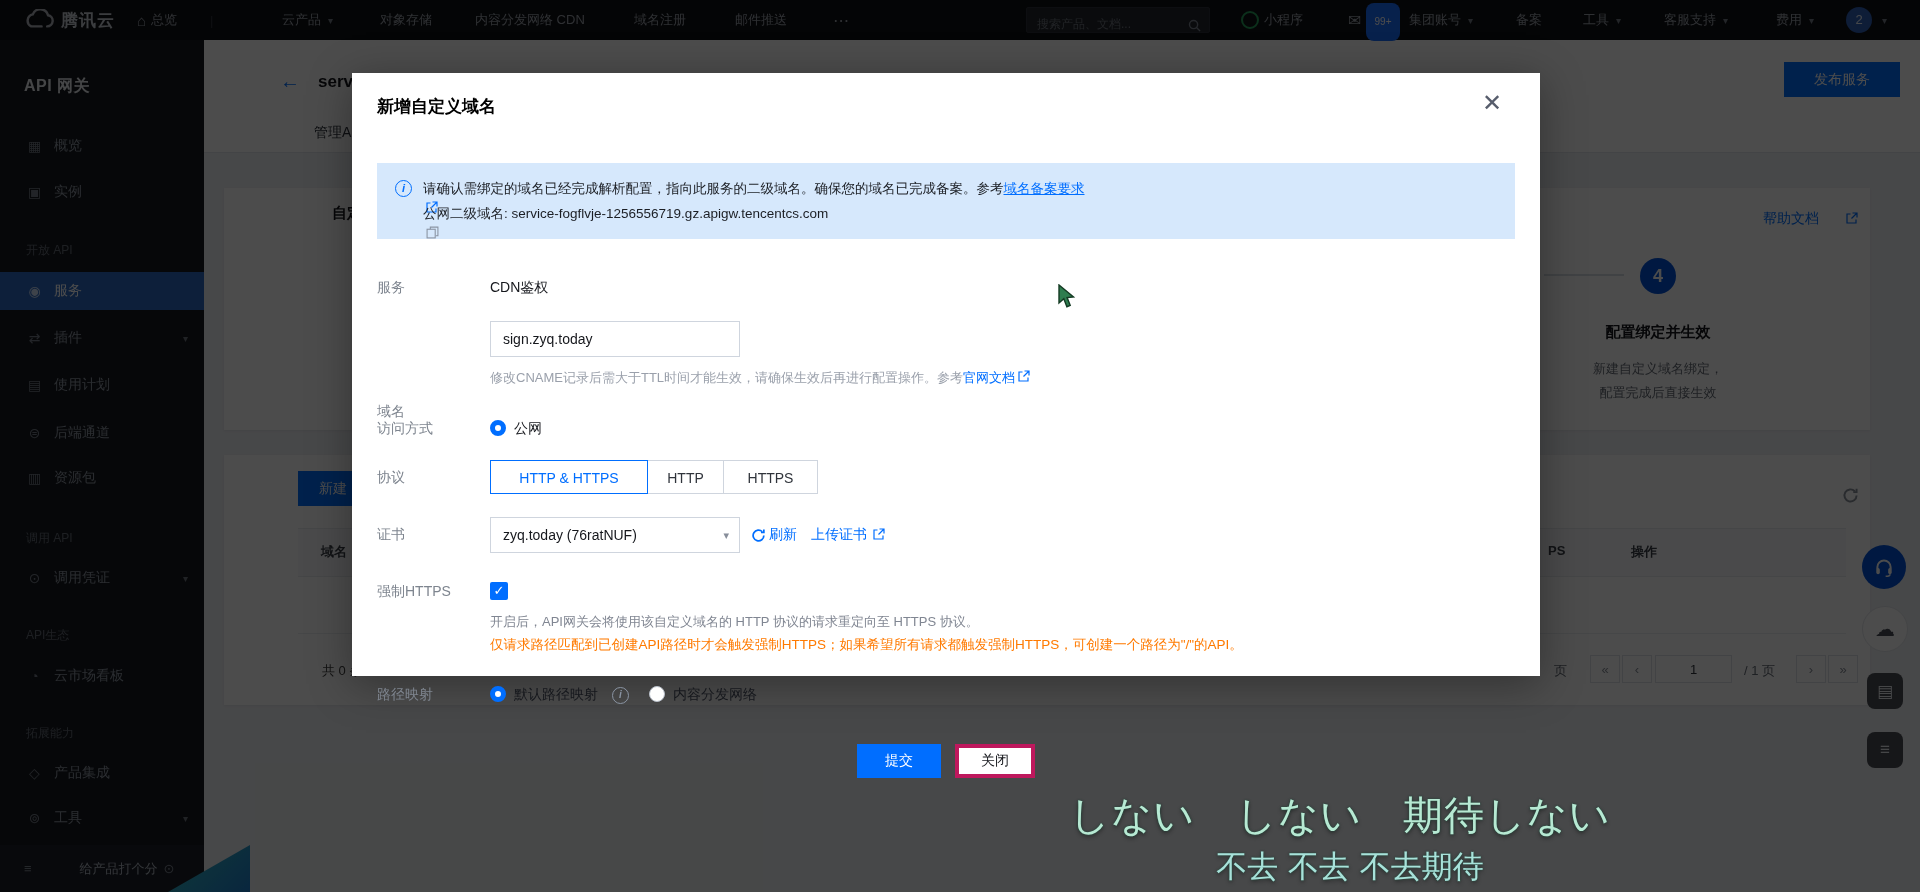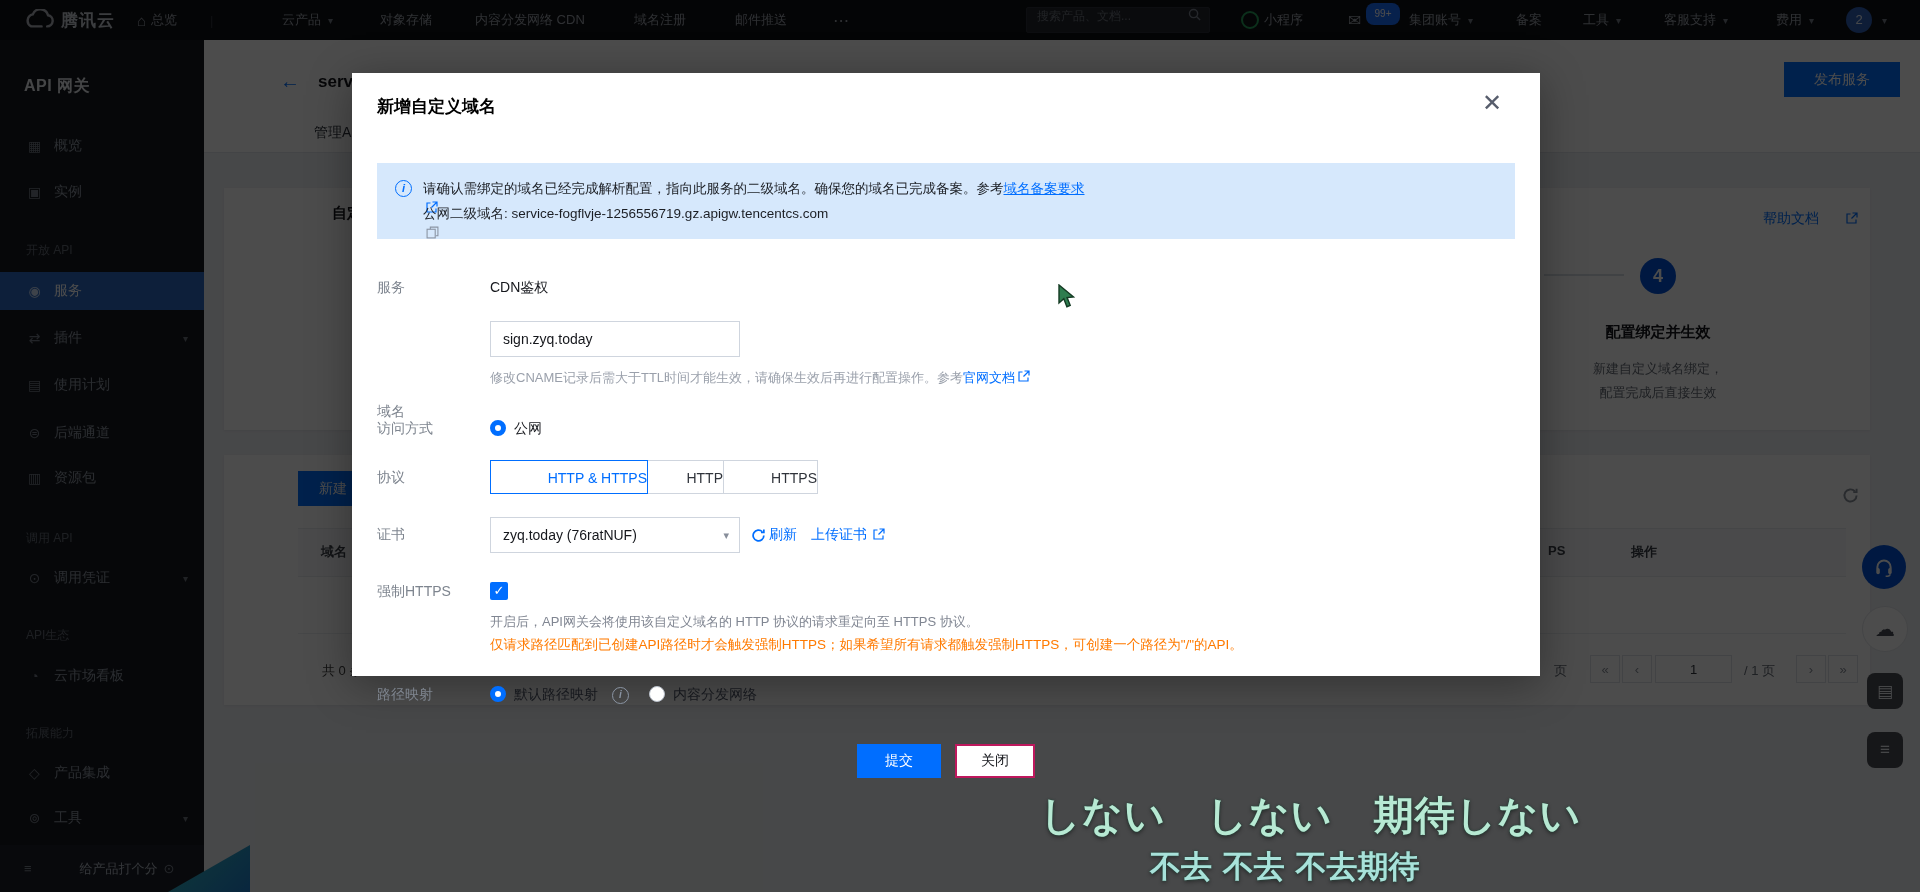--- a/index.html
+++ b/index.html
@@ -6,24 +6,24 @@
   body{width:1920px;height:892px;position:relative;overflow:hidden;background:#e9ebef;
        font-family:"Liberation Sans","DejaVu Sans",sans-serif;-webkit-font-smoothing:antialiased}
   .abs{position:absolute}
   svg{display:block}
 
   
   .topnav{position:absolute;left:0;top:0;width:1920px;height:40px;background:#101217;color:#9ba1a9;font-size:13px;z-index:5}
   .topnav .itm{position:absolute;top:0;height:40px;display:flex;align-items:center;gap:5px;white-space:nowrap;cursor:pointer}
   .caret{font-size:10px;color:#767d87;margin-left:2px}
   .nav-logo-text{font-size:17px;font-weight:bold;color:#c6cbd2;letter-spacing:1px}
-  .nav-search{position:absolute;left:1026px;top:7px;width:184px;height:26px;background:#23262e;border:1px solid #2c3039;border-radius:2px;display:flex;align-items:flex-start;box-sizing:border-box;padding:0 8px}
+  .nav-search{position:absolute;left:1026px;top:7px;width:184px;height:26px;background:#23262e;border:1px solid #2c3039;border-radius:2px;display:flex;align-items:flex-end;box-sizing:border-box;padding:0 8px}
   .nav-search input{flex:1;background:transparent;border:none;outline:none;color:#aeb4bc;font-size:12px;width:130px}
   .nav-search input::placeholder{color:#6d737c}
-  .badge99{position:absolute;left:1366px;top:3px;min-width:28px;height:14px;background:#1a6eff;border-radius:8px;color:#fff;font-size:10px;line-height:14px;text-align:center;padding:4px 3px}
+  .badge99{position:absolute;left:1366px;top:3px;min-width:28px;height:14px;background:#1a6eff;border-radius:8px;color:#fff;font-size:10px;line-height:14px;text-align:center;padding:12px 3px}
   .avatar{position:absolute;left:1846px;top:7px;width:26px;height:26px;border-radius:50%;background:#2f62b8;color:#e8eef8;font-size:13px;line-height:26px;text-align:center}
   .mp-ring{width:14px;height:14px;border:2px solid #27a05c;border-radius:50%;display:inline-block}
 
   
   .sidebar{position:absolute;left:0;top:40px;width:204px;height:852px;background:#171a20;z-index:4}
   .sb-title{position:absolute;left:24px;top:36px;font-size:16px;font-weight:600;color:#e7eaef;letter-spacing:.5px}
   .sb-item{position:absolute;left:0;width:204px;height:38px;display:flex;align-items:center;gap:11px;padding-left:26px;box-sizing:border-box;color:#8d95a1;font-size:14px;cursor:pointer}
   .sb-item .si{width:17px;text-align:center;color:#747b87;font-size:14px}
   .sb-item.active{background:#2e6ac2;color:#fff}
   .sb-item.active .si{color:#cfe0f8}
@@ -52,31 +52,31 @@
   .banner{position:absolute;left:25px;top:90px;width:1138px;height:76px;background:#d6e8fc;box-sizing:border-box;font-size:13.5px;color:#1b1e24}
   .binfo{position:absolute;left:18px;top:17px;width:15px;height:15px;border:1.5px solid #006eff;border-radius:50%;color:#006eff;font-size:11px;font-weight:bold;font-style:italic;line-height:15px;text-align:center}
   .f-label{position:absolute;left:25px;color:#7e858f;font-size:14px}
   .f-val{position:absolute;color:#15171c;font-size:14px}
   .t-input{position:absolute;left:138px;width:250px;height:36px;border:1px solid #cfd5de;box-sizing:border-box;font-size:14px;color:#15171c;padding:0 12px;outline:none;font-family:inherit}
   .hint{position:absolute;left:138px;color:#9aa0ab;font-size:13px}
   .radio{display:inline-block;width:16px;height:16px;border-radius:50%;box-sizing:border-box;background:#fff;vertical-align:middle;cursor:pointer}
   .radio.on{border:5px solid #006eff}
   .radio.off{border:1px solid #b8bfc9}
   .seg{display:flex;position:absolute;left:138px;top:387px;cursor:pointer}
-  .seg div{height:34px;line-height:34px;text-align:right;font-size:14px;border:1px solid #cfd5de;box-sizing:border-box;color:#30343b;background:#fff;margin-left:-1px}
+  .seg div{height:34px;line-height:34px;text-align:center;font-size:14px;border:1px solid #cfd5de;box-sizing:border-box;color:#30343b;background:#fff;margin-left:-1px}
   .seg div.sel{border:1px solid #006eff;color:#006eff;z-index:2;margin-left:0}
   .select{position:absolute;left:138px;top:444px;width:250px;height:36px;border:1px solid #cfd5de;box-sizing:border-box;font-size:14px;color:#15171c;line-height:34px;padding:0 12px;cursor:pointer}
   .select .caret{position:absolute;right:10px;top:0;line-height:34px;color:#878e9a;font-size:11px}
   .checkbox{position:absolute;left:138px;top:509px;width:18px;height:18px;background:#006eff;border-radius:2px;color:#fff;font-size:13px;line-height:18px;text-align:center;cursor:pointer}
   .warn{position:absolute;left:138px;color:#ff7a00;font-size:13.5px}
   .info-i{display:inline-block;width:15px;height:15px;border:1px solid #8a94a3;border-radius:50%;color:#8a94a3;font-size:10px;font-weight:bold;font-style:italic;line-height:14px;text-align:center;vertical-align:-2px;cursor:pointer}
   .m-btn{position:absolute;top:671px;height:34px;font-size:14px;cursor:pointer;box-sizing:border-box}
 
   
-  .sub{position:absolute;z-index:80;font-weight:bold;text-align:left;font-family:"DejaVu Sans","Liberation Sans",sans-serif;
+  .sub{position:absolute;z-index:80;font-weight:normal;text-align:center;font-family:"DejaVu Sans","Liberation Sans",sans-serif;
        text-shadow:0 0 2px rgba(20,80,60,.85),0 2px 4px rgba(0,0,0,.45)}
   .sub1{left:1040px;top:788px;width:600px;font-size:40px;color:#b7e9d3;letter-spacing:1px}
   .sub2{left:1150px;top:846px;width:400px;font-size:31px;color:#a8e2da}
   .cursor{position:absolute;left:1056px;top:284px;z-index:90}
   .ext{vertical-align:-1px;margin-left:3px}
 </style>
 </head>
 <body>
 
 <div class="topnav">
@@ -359,21 +359,21 @@
   <div class="warn" style="top:563px">仅请求路径匹配到已创建API路径时才会触发强制HTTPS；如果希望所有请求都触发强制HTTPS，可创建一个路径为"/"的API。</div>
 
   <span class="f-label" style="top:613px">路径映射</span>
   <span class="radio on abs" style="left:138px;top:613px"></span>
   <span class="f-val" style="left:162px;top:613px">默认路径映射</span>
   <span class="abs info-i" style="left:260px;top:614px">i</span>
   <span class="radio off abs" style="left:297px;top:613px"></span>
   <span class="f-val" style="left:321px;top:613px">内容分发网络</span>
 
   <button class="m-btn btn-primary" style="left:505px;width:84px">提交</button>
-  <button class="m-btn" style="left:603px;width:80px;background:#fff;border:2px solid #be185d;color:#15171c">关闭</button>
+  <button class="m-btn" style="left:603px;width:80px;background:#fff;border:4px solid #be185d;color:#15171c">关闭</button>
 </div>
 
 <div class="sub sub1">しない　しない　期待しない</div>
 <div class="sub sub2">不去 不去 不去期待</div>
 
 <div class="cursor">
   <svg width="22" height="26" viewBox="0 0 22 26">
       <path d="M3 1v18l4.8-4.2 3.1 7.9 3.3-1.4-3.1-7.7 6.4-.6z" fill="#2e7d4f" stroke="#143a23" stroke-width="1.4"></path>
     </svg>
 </div>

